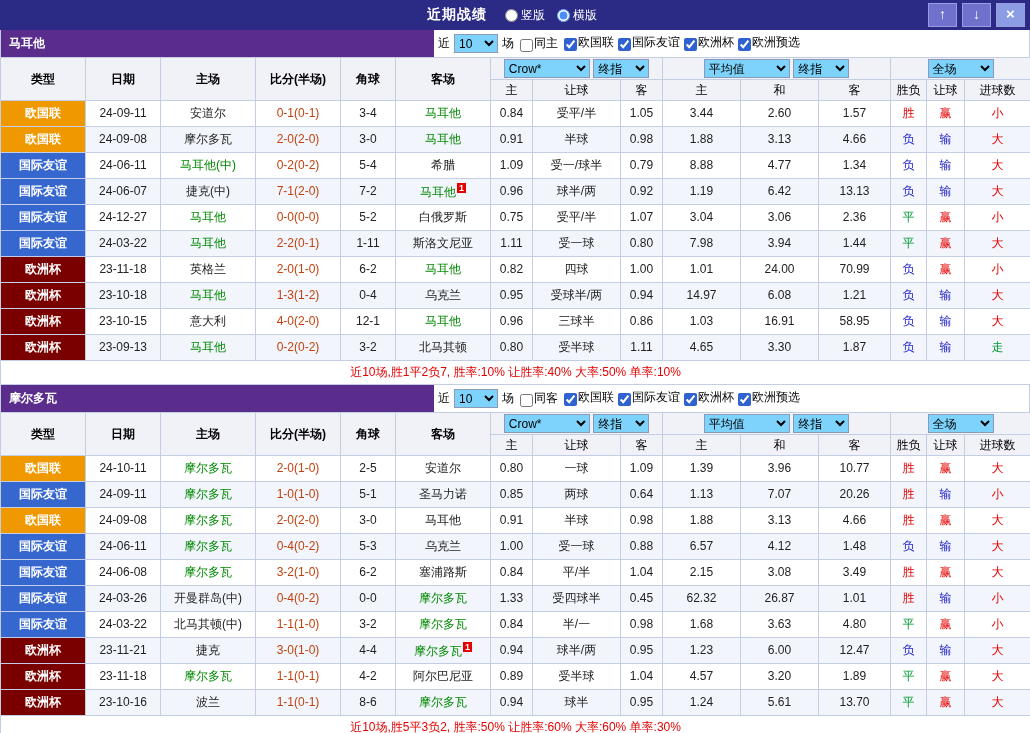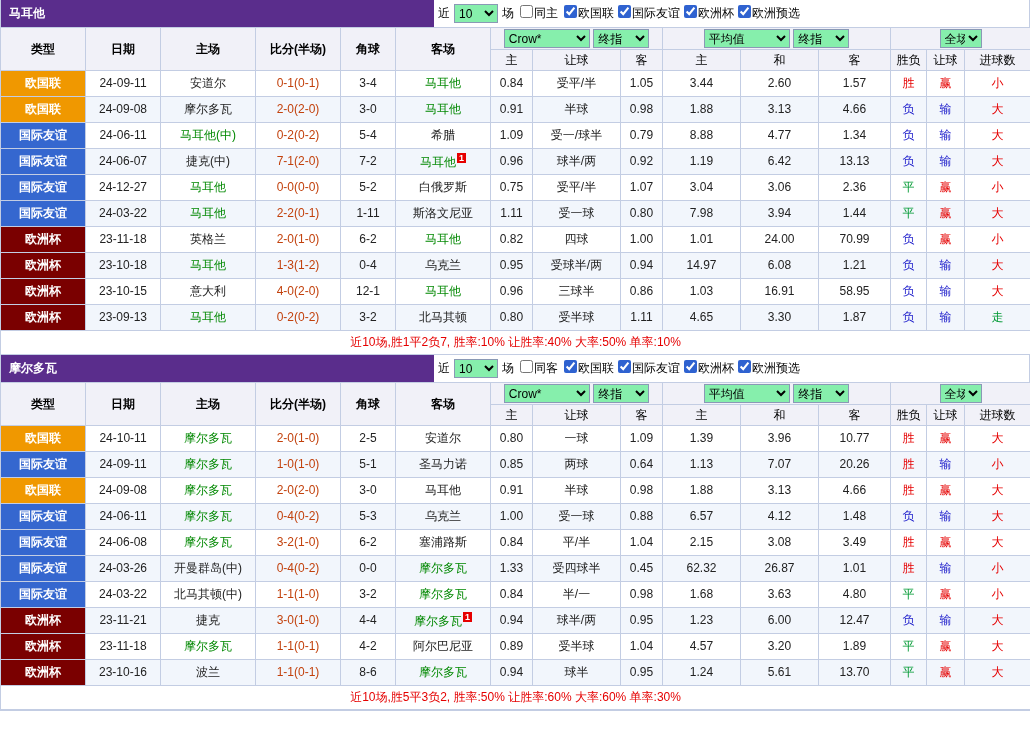--- a/index.html
+++ b/index.html
@@ -13,29 +13,29 @@
   .radio input{margin:0 3px 0 0;accent-color:#4b8df8;width:13px;height:13px}
   .winbtns{position:absolute;right:5px;display:flex;gap:5px}
   .winbtn{width:27px;height:22px;background:#6f71cc;border:1px solid #9a9ce0;color:#fff;font-size:14px;font-weight:bold;line-height:20px;text-align:center;cursor:pointer}
   .winbtn.close{background:#8d9de4;font-size:15px}
 
   
   .secbar{display:flex;height:27px;border-left:1px solid #c3cde3;border-right:1px solid #c3cde3;background:#fff}
   .secbar .team{width:433px;background:#5a2d8c;color:#fff;font-weight:bold;font-size:12px;display:flex;align-items:center;padding-left:8px;box-sizing:border-box}
   .filters{flex:1;display:flex;align-items:center;font-size:12px;color:#000;padding-left:4px;gap:2px}
   .filters select{margin:0 2px}
-  .cb{display:inline-flex;align-items:flex-start;margin-left:4px;cursor:pointer}
+  .cb{display:inline-flex;align-items:flex-end;margin-left:4px;cursor:pointer}
   .cb input{width:13px;height:13px;margin:0 1px 0 0;accent-color:#2f62d0}
 
-  select{font-size:12px;height:19px;border:1px solid #8a99b5;background:#86efac;vertical-align:middle}
+  select{font-size:12px;height:19px;border:1px solid #8a99b5;background:#7dd3fc;vertical-align:middle}
   .sel-count{width:44px}
   .sel-book{width:86px}
   .sel-sm{width:56px}
   .sel-avg{width:86px}
-  .sel-scope{width:42px}
+  .sel-scope{width:66px}
 
   
   table{width:1030px;border-collapse:collapse;table-layout:fixed;font-size:12px}
   th,td{border:1px solid #c3cde3;padding:0 2px;text-align:center;white-space:nowrap;overflow:hidden;line-height:1.25}
   thead th{background:#f1f1f8;font-weight:bold;color:#000;height:21px}
   thead tr.sub th{font-weight:normal;height:20px}
   tbody tr{height:26px}
   tbody td{color:#222;background:#fff}
   tbody tr.alt td{background:#f2f6fc}
   td.c-nations{background:#f09800 !important;color:#fff;font-weight:bold}
@@ -47,20 +47,36 @@
   .res-b{color:#2222cc}
   .res-g{color:#009933}
   .red1{background:#e60000;color:#fff;font-size:9px;font-weight:bold;padding:0 2px;margin-left:1px;vertical-align:super}
   tfoot td{color:#e50000;height:23px;background:#fff}
 </style>
 </head>
 <body>
 
 <div class="window">
 
+  <div class="titlebar">
+    <span class="title">近期战绩</span>
+    <label class="radio">
+      <input type="radio" name="layout" id="radio-v" style="">
+      <span>竖版</span>
+    </label>
+    <label class="radio">
+      <input type="radio" name="layout" id="radio-h" checked="" style="">
+      <span>横版</span>
+    </label>
+    <div class="winbtns">
+      <div class="winbtn">↑</div>
+      <div class="winbtn">↓</div>
+      <div class="winbtn close">×</div>
+    </div>
+  </div>
 
   <div class="secbar">
     <div class="team">马耳他</div>
     <div class="filters">
       <span>近</span>
       <select class="sel-count"><option>10</option></select>
       <span>场</span>
       <label class="cb">
         <input type="checkbox" style="">
         <span>同主</span>

